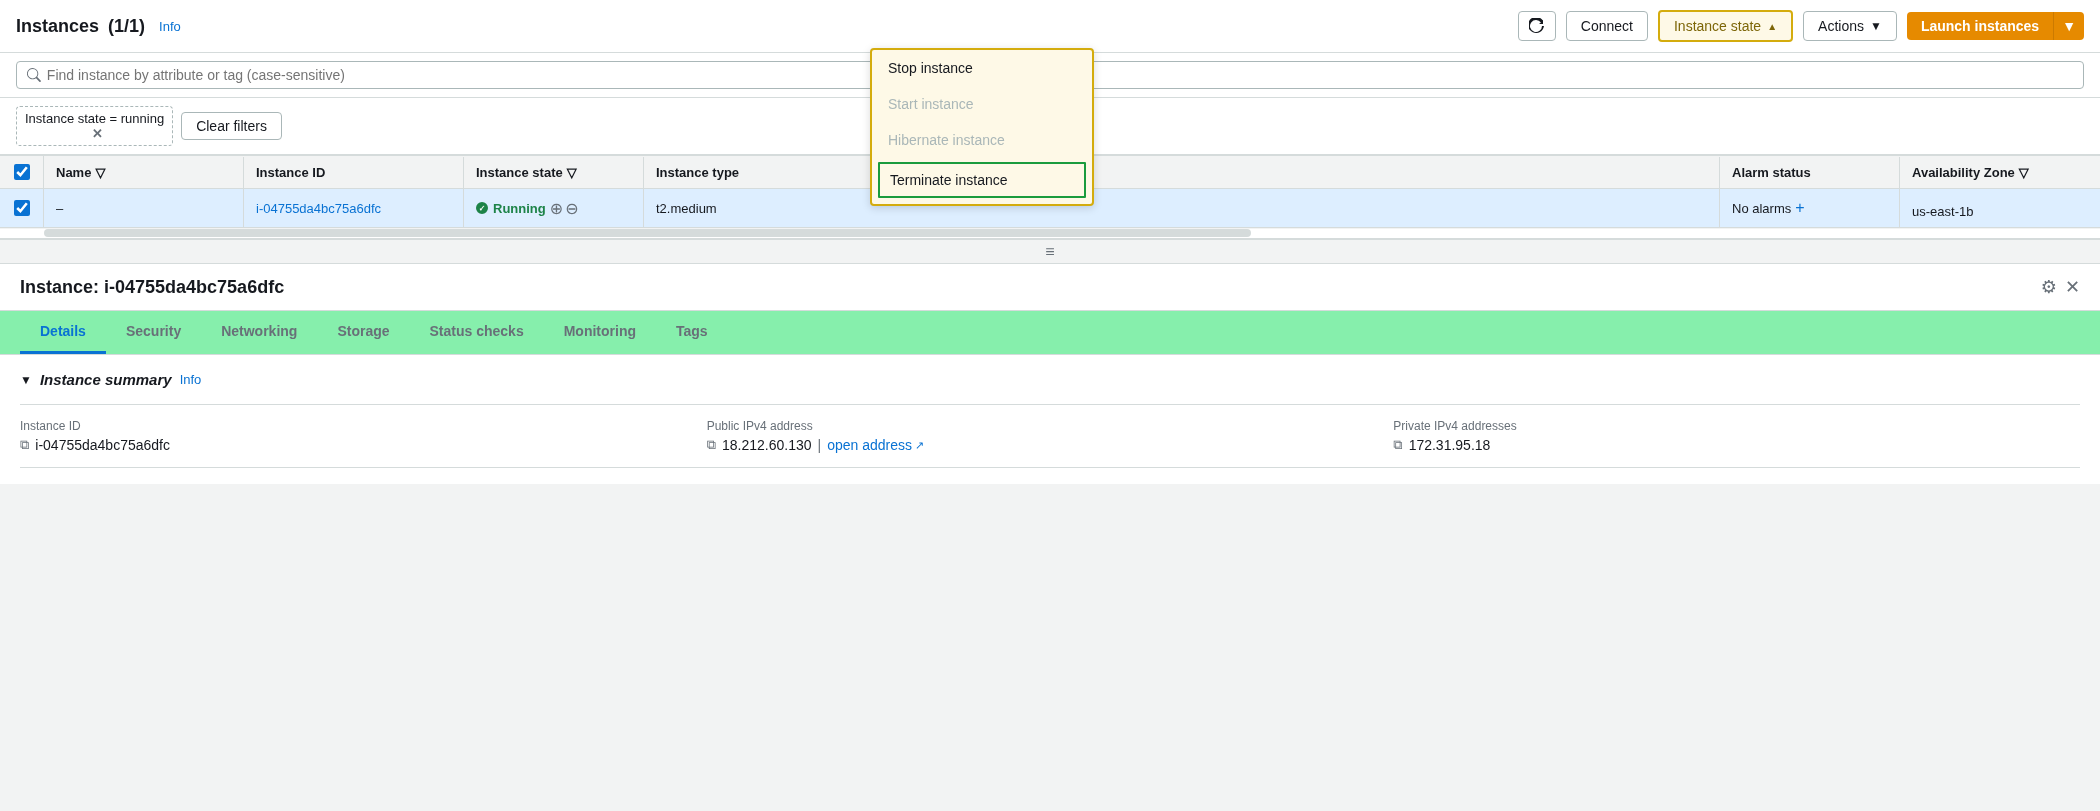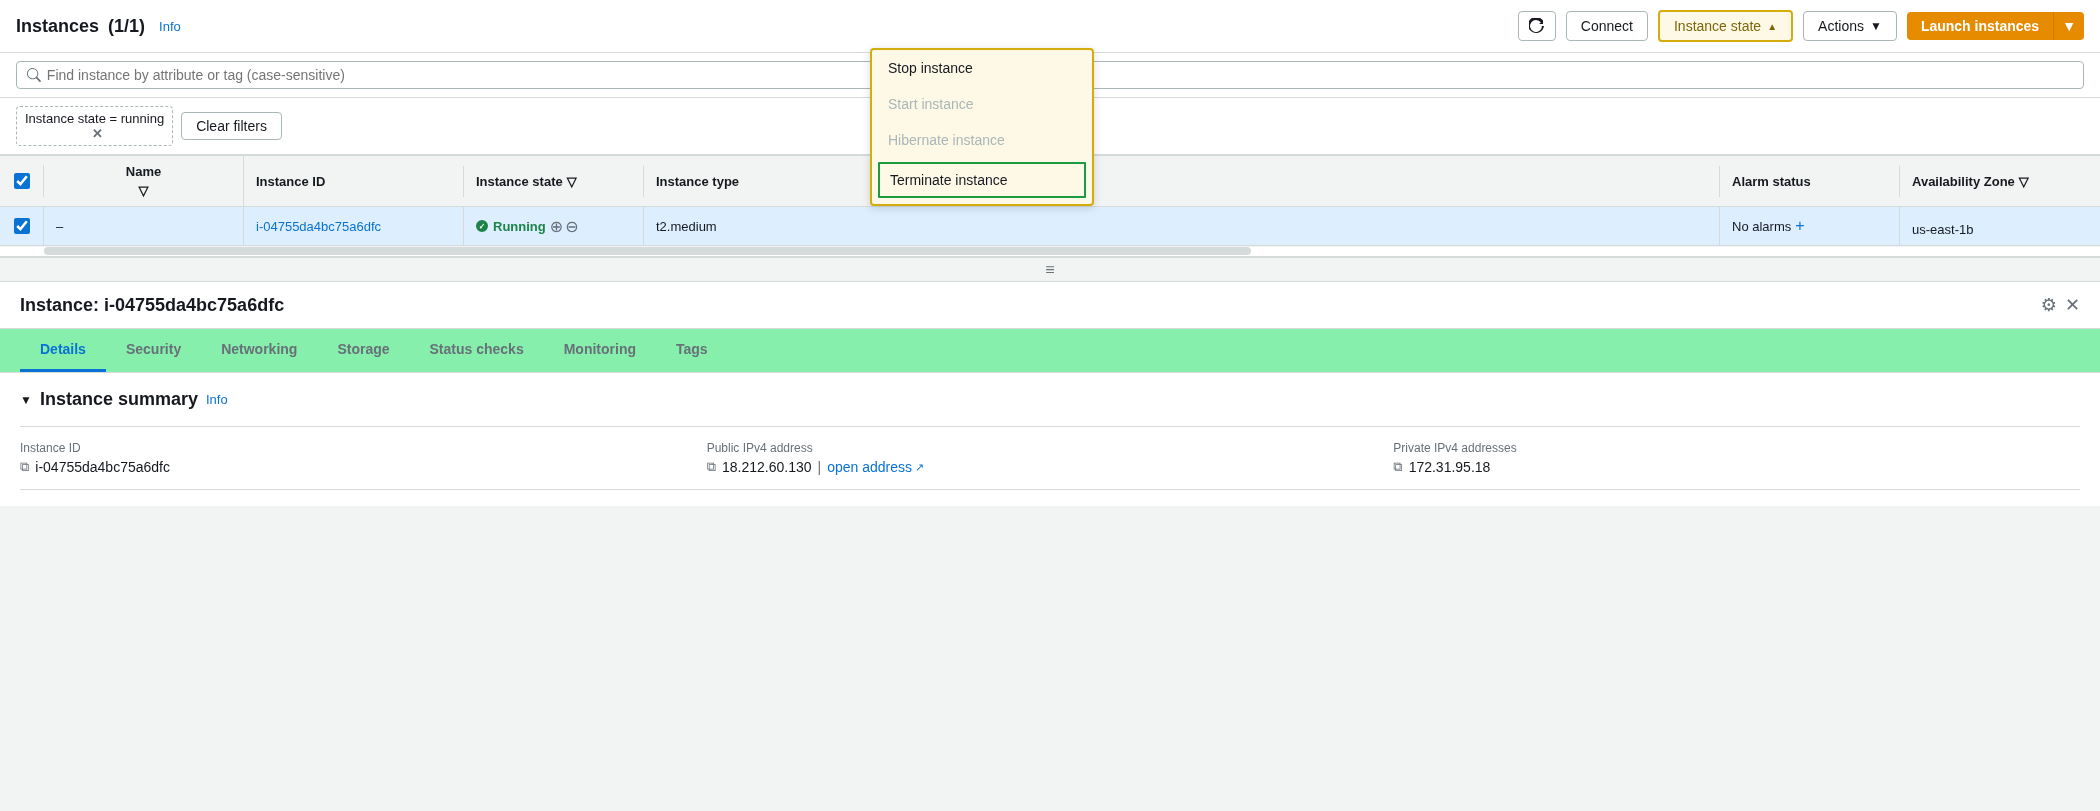--- a/index.html
+++ b/index.html
@@ -188,21 +188,21 @@
       color: #16191f;
       display: flex;
       align-items: center;
       gap: 4px;
       border-right: 1px solid #d5dbdb;
     }
 
     .th:last-child { border-right: none; }
 
     .th.check { width: 44px; justify-content: center; }
-    .th.name { width: 200px; flex-direction: column; }
+    .th.name { width: 200px; }
     .th.instance-id { width: 220px; }
     .th.instance-state { width: 180px; }
     .th.instance-type { width: 160px; flex: 1; }
     .th.alarm { width: 180px; }
     .th.az { width: 200px; }
 
     .table-row {
       background: #ddeeff;
       border-bottom: 1px solid #d5dbdb;
       display: flex;
@@ -366,21 +366,22 @@
 
     .section-header {
       display: flex;
       align-items: center;
       gap: 8px;
       margin-bottom: 16px;
     }
 
     .section-title {
       font-weight: 700;
-      font-size: 18px;
+      font-size: 15px;
+      font-style: italic;
     }
 
     .info-badge {
       color: #0972d3;
       font-size: 13px;
       cursor: pointer;
     }
 
     .details-grid {
       display: grid;

